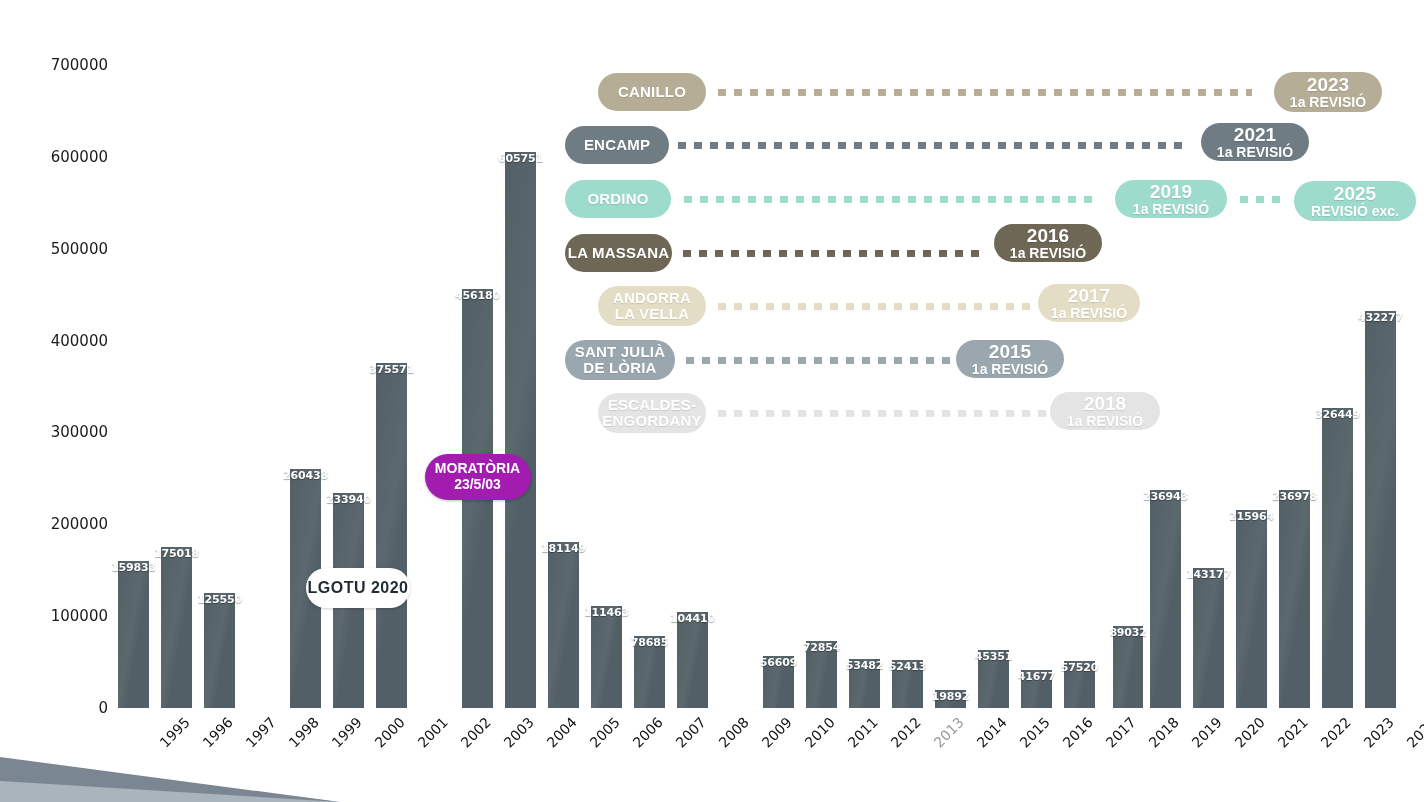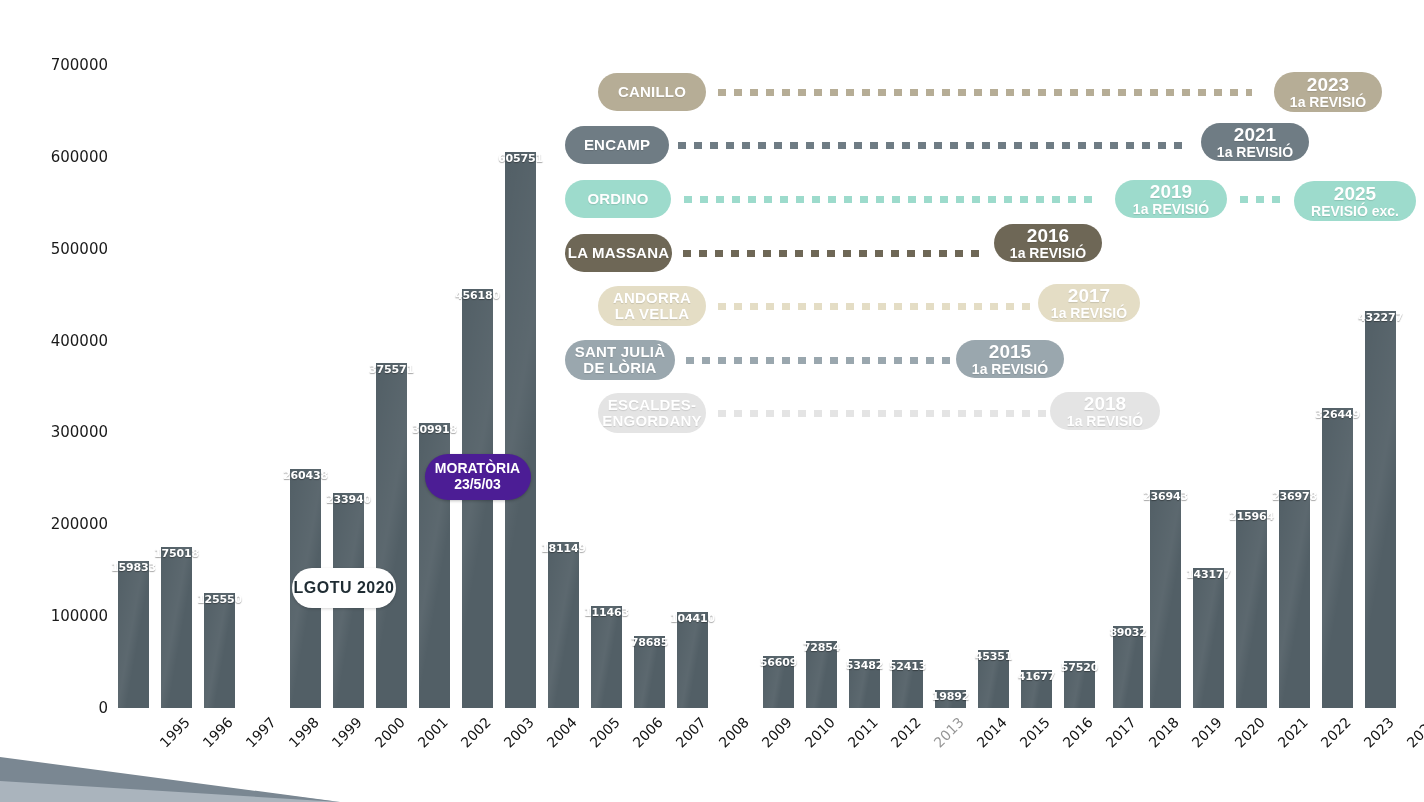--- a/index.html
+++ b/index.html
@@ -132,21 +132,21 @@
     white-space: nowrap;
   }
   #lgotu-pill {
     background: #ffffff;
     color: #1f2c33;
     font-size: 16px;
     letter-spacing: .5px;
     box-shadow: 0 1px 3px rgba(0,0,0,.18);
   }
   #moratoria-pill {
-    background: #4c1d95;
+    background: #a21caf;
     color: #ffffff;
     font-size: 14px;
     box-shadow: 0 1px 3px rgba(0,0,0,.25);
   }
 </style>
 </head>
 <body>
 
 <svg id="corner-decor" viewBox="0 0 340 62" preserveAspectRatio="none">
   <polygon points="0,20 340,62 0,62" fill="#aab4bd"></polygon>
@@ -186,25 +186,20 @@
         </div>
       </div>
       <div class="bar-slot" style="left: 221.45px; width: 30.1px; height: 643px;">
         <div class="bar" style="height: 214.891px;">
           <div class="bar-label">233940</div>
         </div>
       </div>
       <div class="bar-slot" style="left: 264.45px; width: 30.1px; height: 643px;">
         <div class="bar" style="height: 344.989px;">
           <div class="bar-label">375571</div>
-        </div>
-      </div>
-      <div class="bar-slot" style="left: 307.45px; width: 30.1px; height: 643px;">
-        <div class="bar" style="height: 284.682px;">
-          <div class="bar-label">309918</div>
         </div>
       </div>
       <div class="bar-slot" style="left: 350.45px; width: 30.1px; height: 643px;">
         <div class="bar" style="height: 419.034px;">
           <div class="bar-label">456180</div>
         </div>
       </div>
       <div class="bar-slot" style="left: 393.45px; width: 30.1px; height: 643px;">
         <div class="bar" style="height: 556.426px;">
           <div class="bar-label">605751</div>
@@ -395,20 +390,20 @@
     <div class="xtick" style="left: 1005.5px;">2015</div>
     <div class="xtick" style="left: 1048.5px;">2016</div>
     <div class="xtick" style="left: 1091.5px;">2017</div>
     <div class="xtick" style="left: 1134.5px;">2018</div>
     <div class="xtick" style="left: 1177.5px;">2019</div>
     <div class="xtick" style="left: 1220.5px;">2020</div>
     <div class="xtick" style="left: 1263.5px;">2021</div>
     <div class="xtick" style="left: 1306.5px;">2022</div>
     <div class="xtick" style="left: 1349.5px;">2023</div>
     <div class="xtick" style="left: 1392.5px;">2024</div>
-    <div class="event-pill" id="lgotu-pill" style="width: 104px; height: 40px; left: 292px; top: 567.667px;">
+    <div class="event-pill" id="lgotu-pill" style="width: 104px; height: 40px; left: 306px; top: 567.667px;">
       <span>LGOTU 2020</span>
     </div>
     <div class="event-pill" id="moratoria-pill" style="width: 106px; height: 46px; left: 424.5px; top: 453.52px;">
       <span>MORATÒRIA</span>
       <span>23/5/03</span>
     </div>
   </div>
 
 </body></html>

